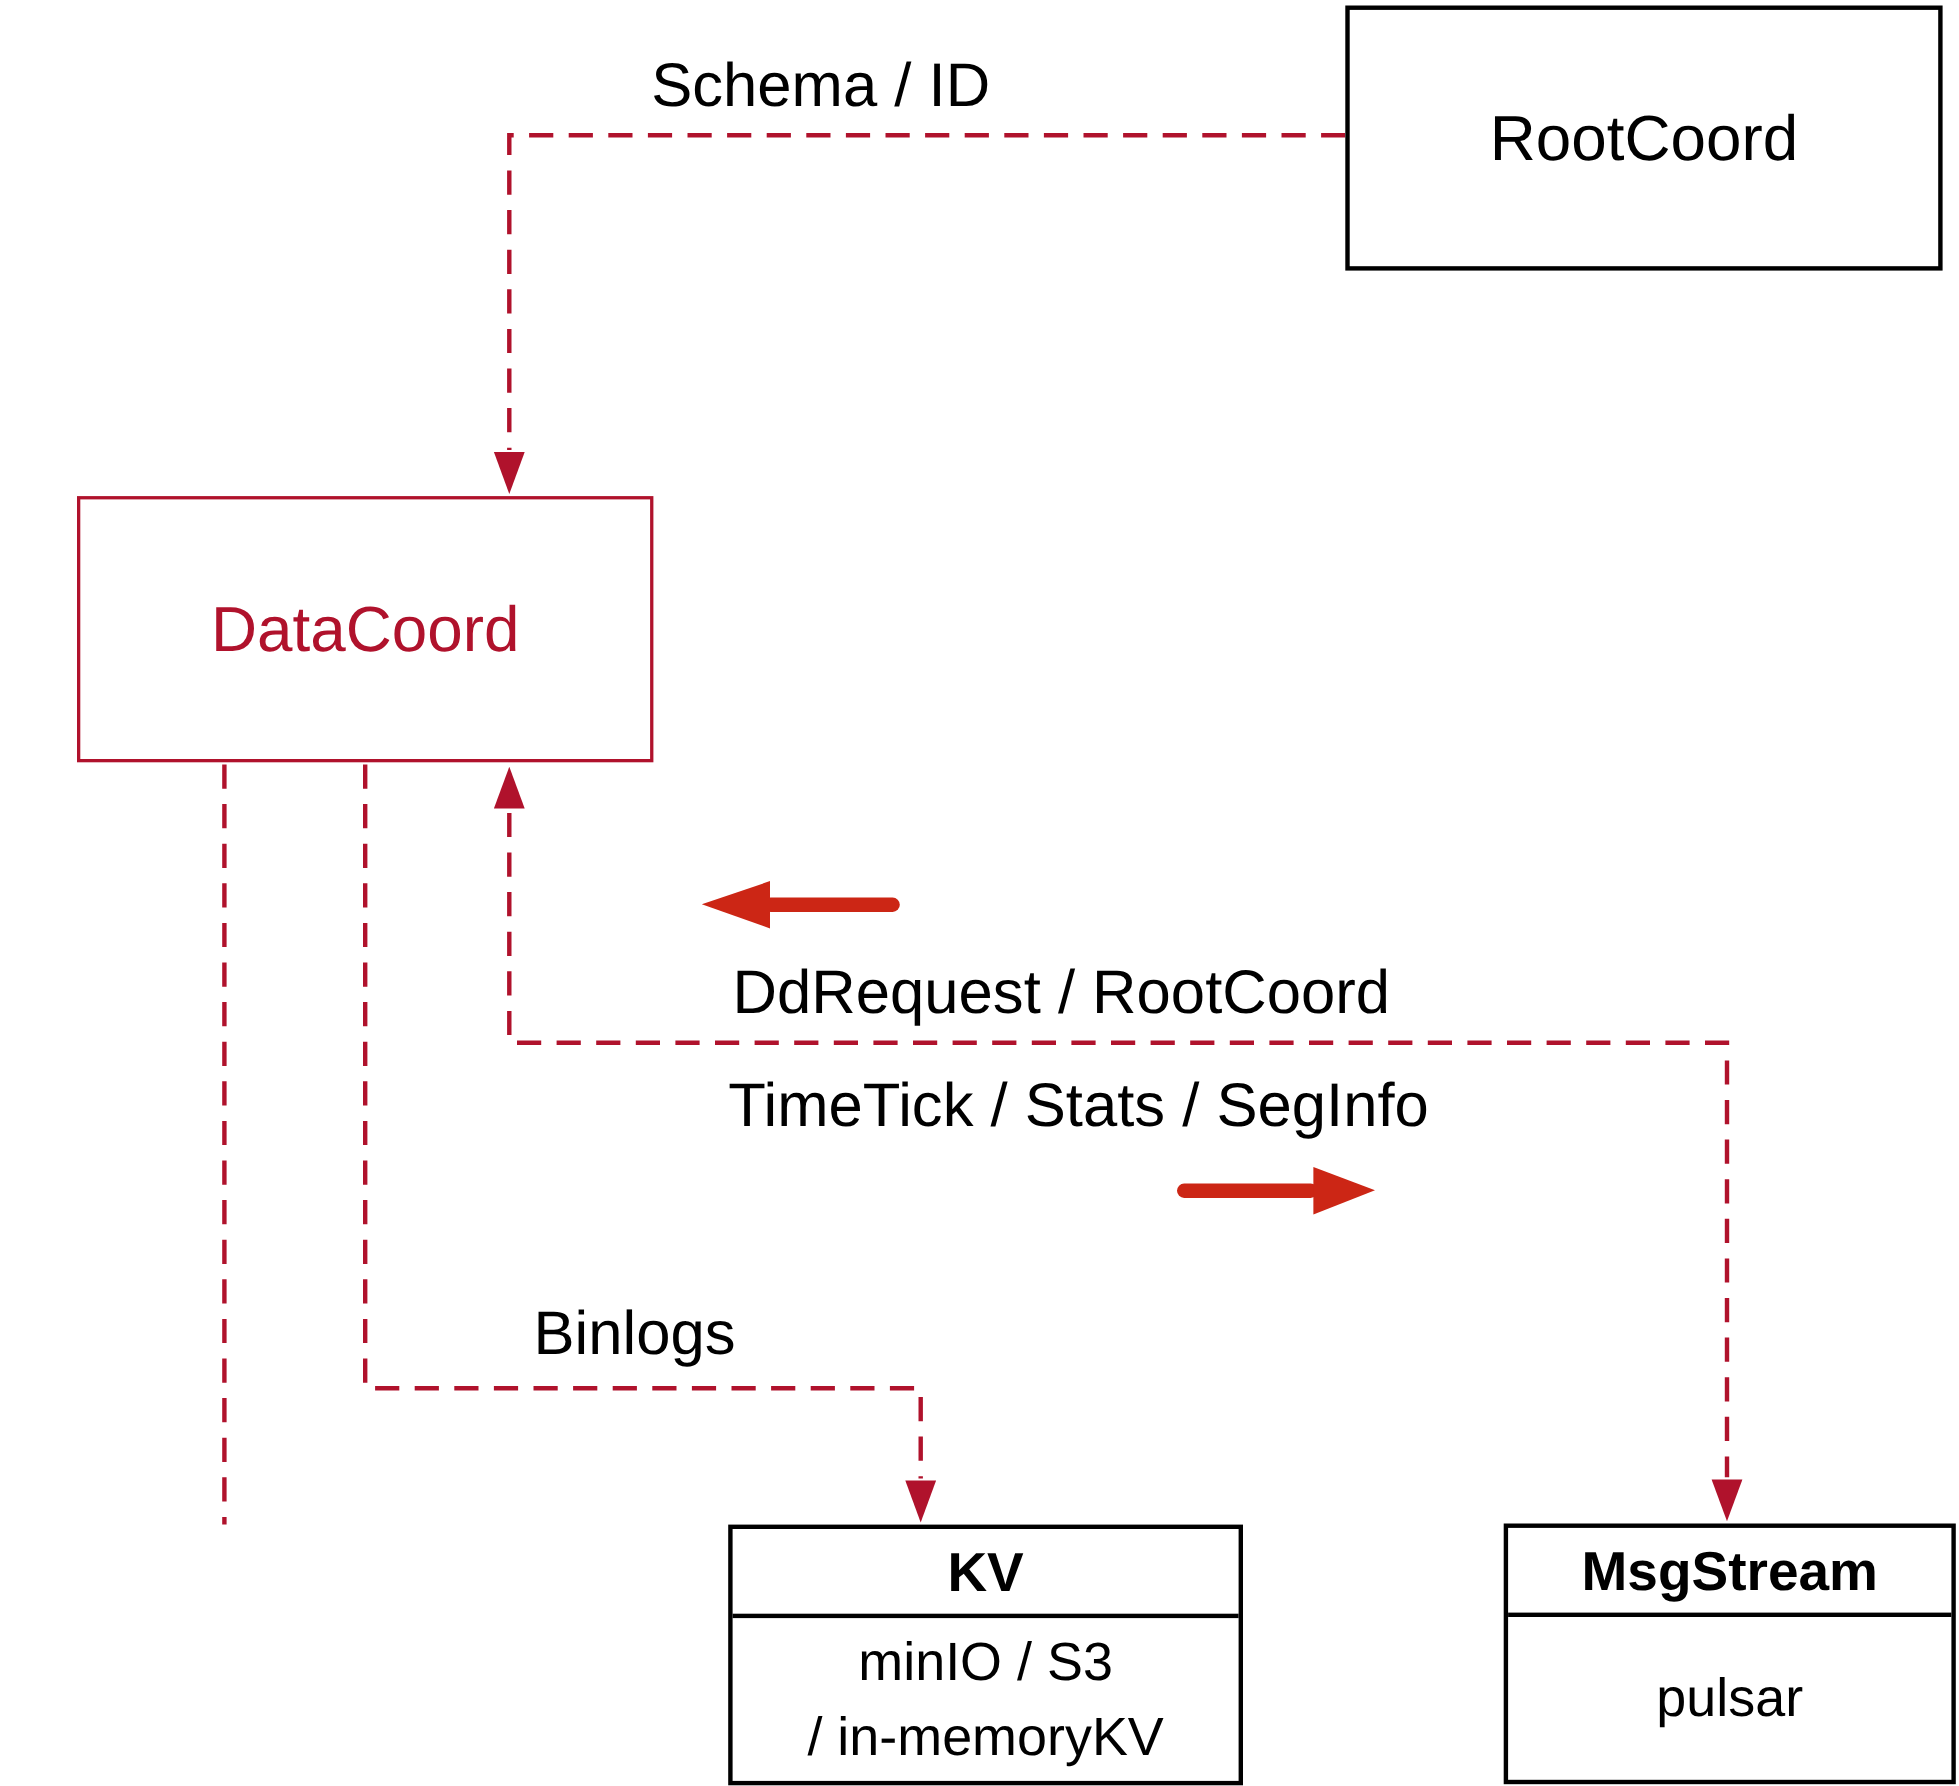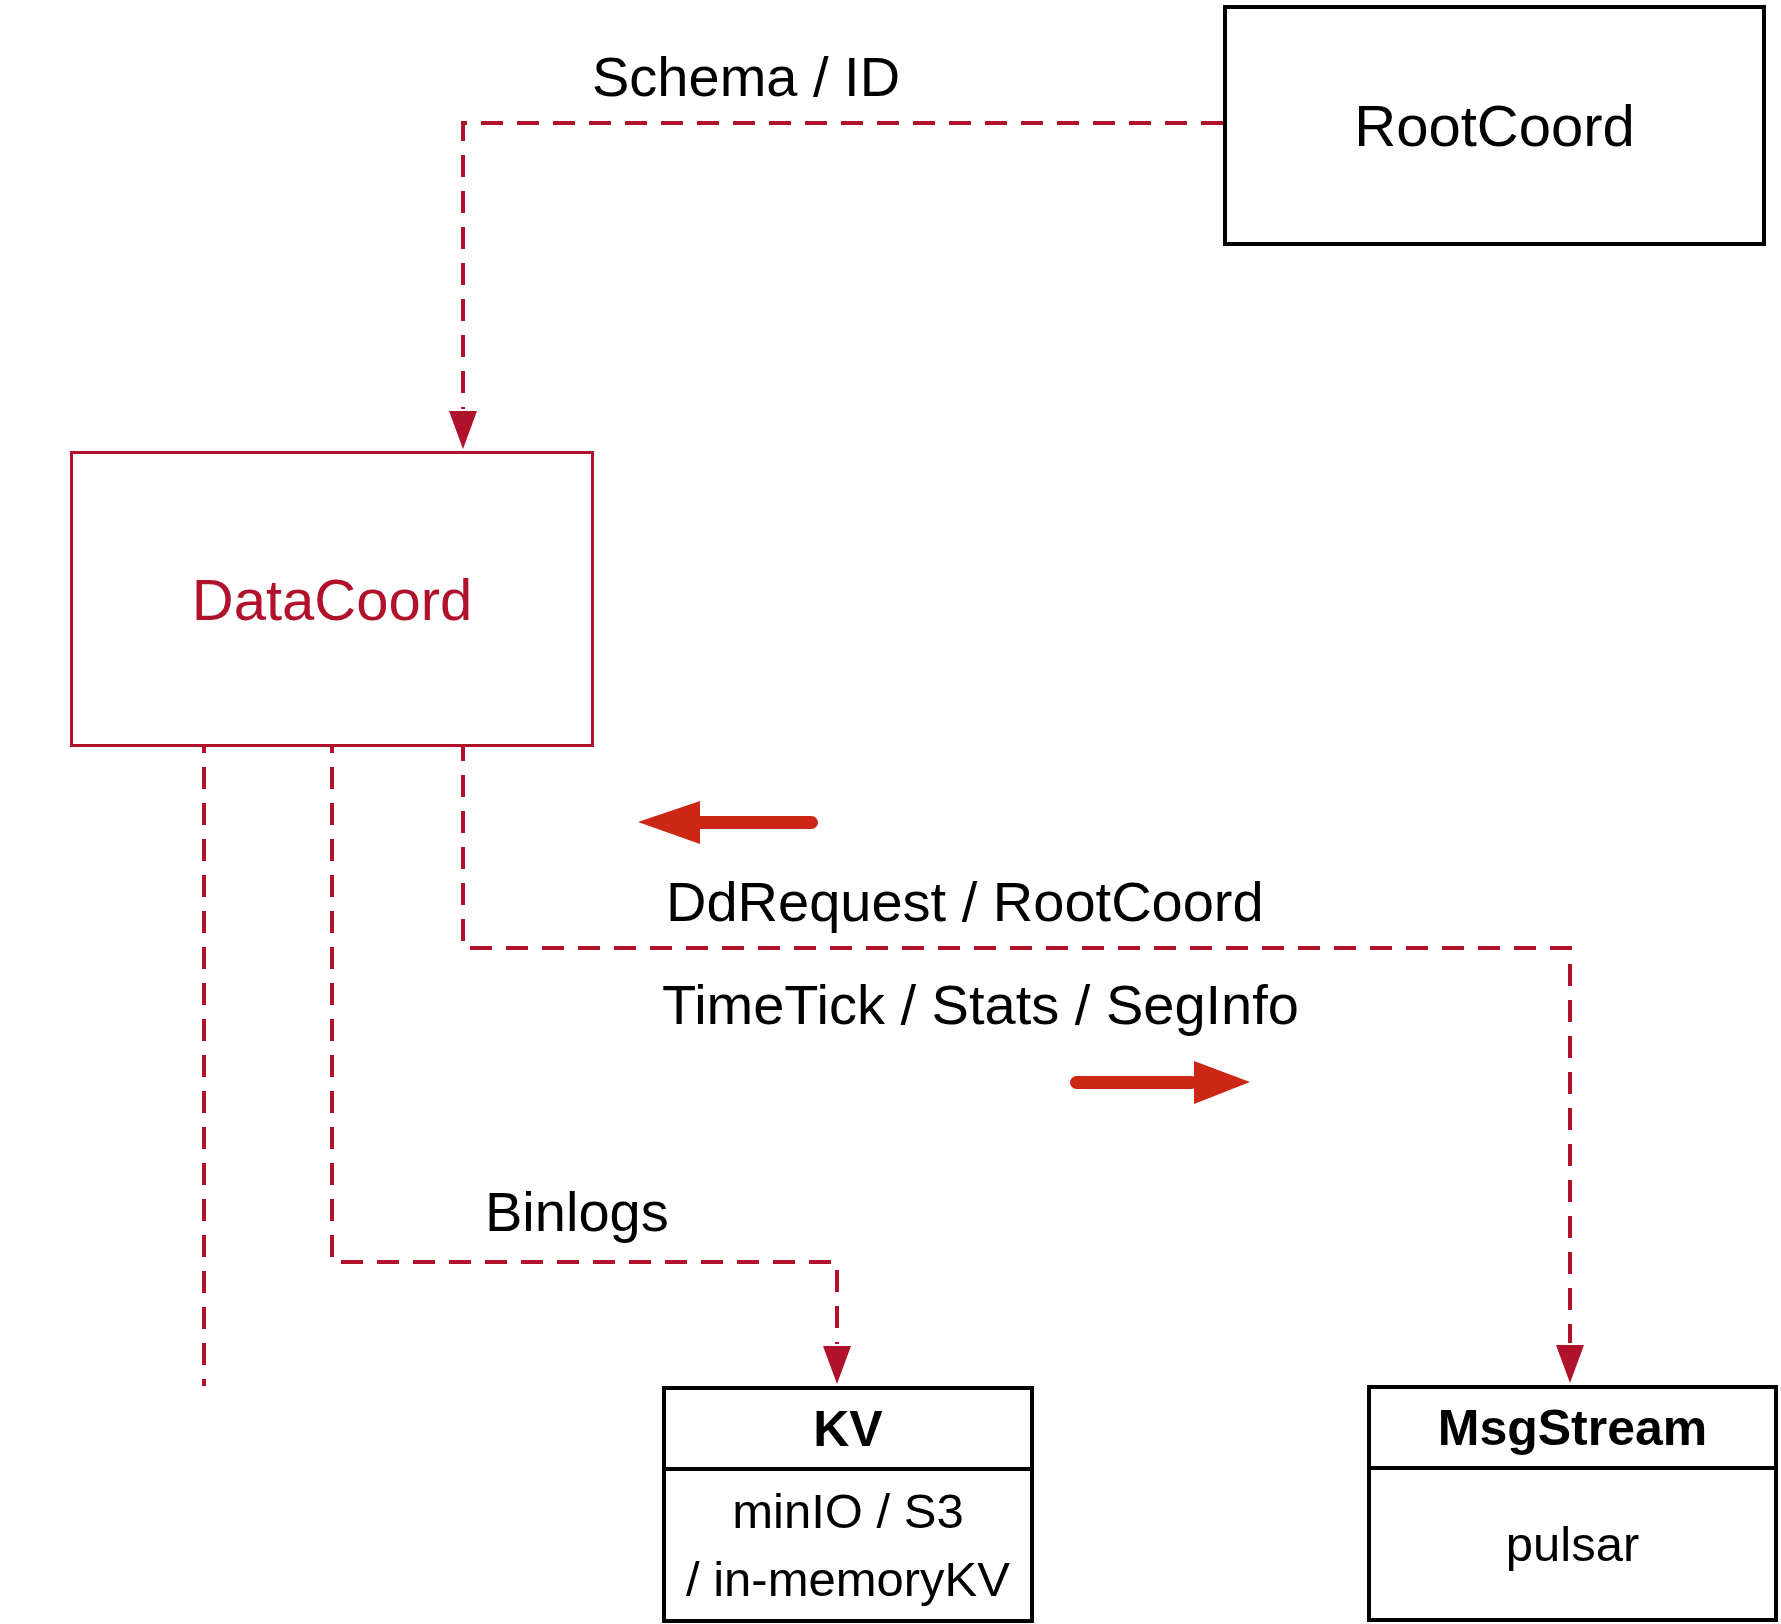--- a/index.html
+++ b/index.html
@@ -114,26 +114,26 @@
     <g>
       <rect class="solid-arrow" x="1070" y="1076" width="128" height="13" rx="6.5"></rect>
       <polygon class="solid-arrow" points="1250,1082 1194,1061 1194,1104"></polygon>
     </g>
   </svg>
 
   <div class="node plain" style="left:1223px; top:5px; width:543px; height:241px;">
     <span>RootCoord</span>
   </div>
 
-  <div class="node accent" style="left:70px; top:451px; width:524px; height:296px;">
+  <div class="node accent" style="left:70px; top:451px; width:524px; height:242px;">
     <span>DataCoord</span>
   </div>
 
 
-  <div class="node table" style="left:662px; top:1386px; width:372px; height:237px;">
+  <div class="node table" style="left:662px; top:1386px; width:468px; height:237px;">
     <div class="hdr">KV</div>
     <div class="cell">
       <span>minIO / S3</span>
       <span>/ in-memoryKV</span>
     </div>
   </div>
 
   <div class="node table" style="left:1367px; top:1385px; width:411px; height:237px;">
     <div class="hdr">MsgStream</div>
     <div class="cell">pulsar</div>

